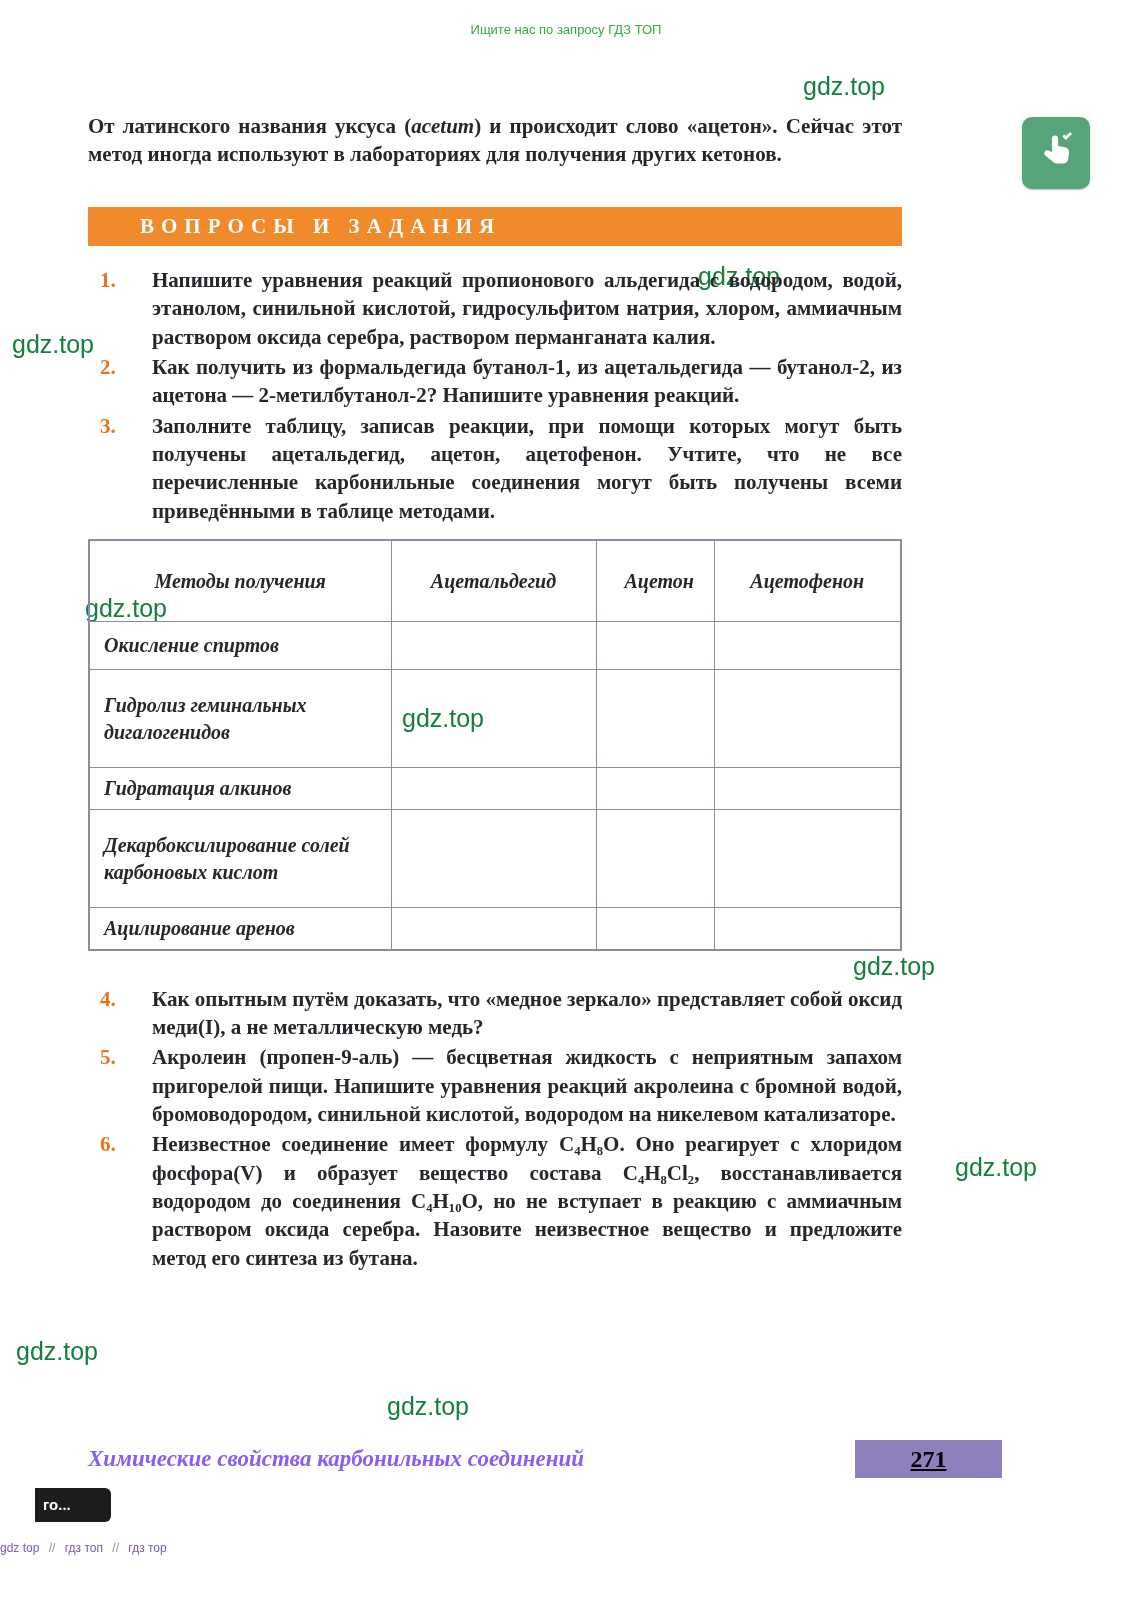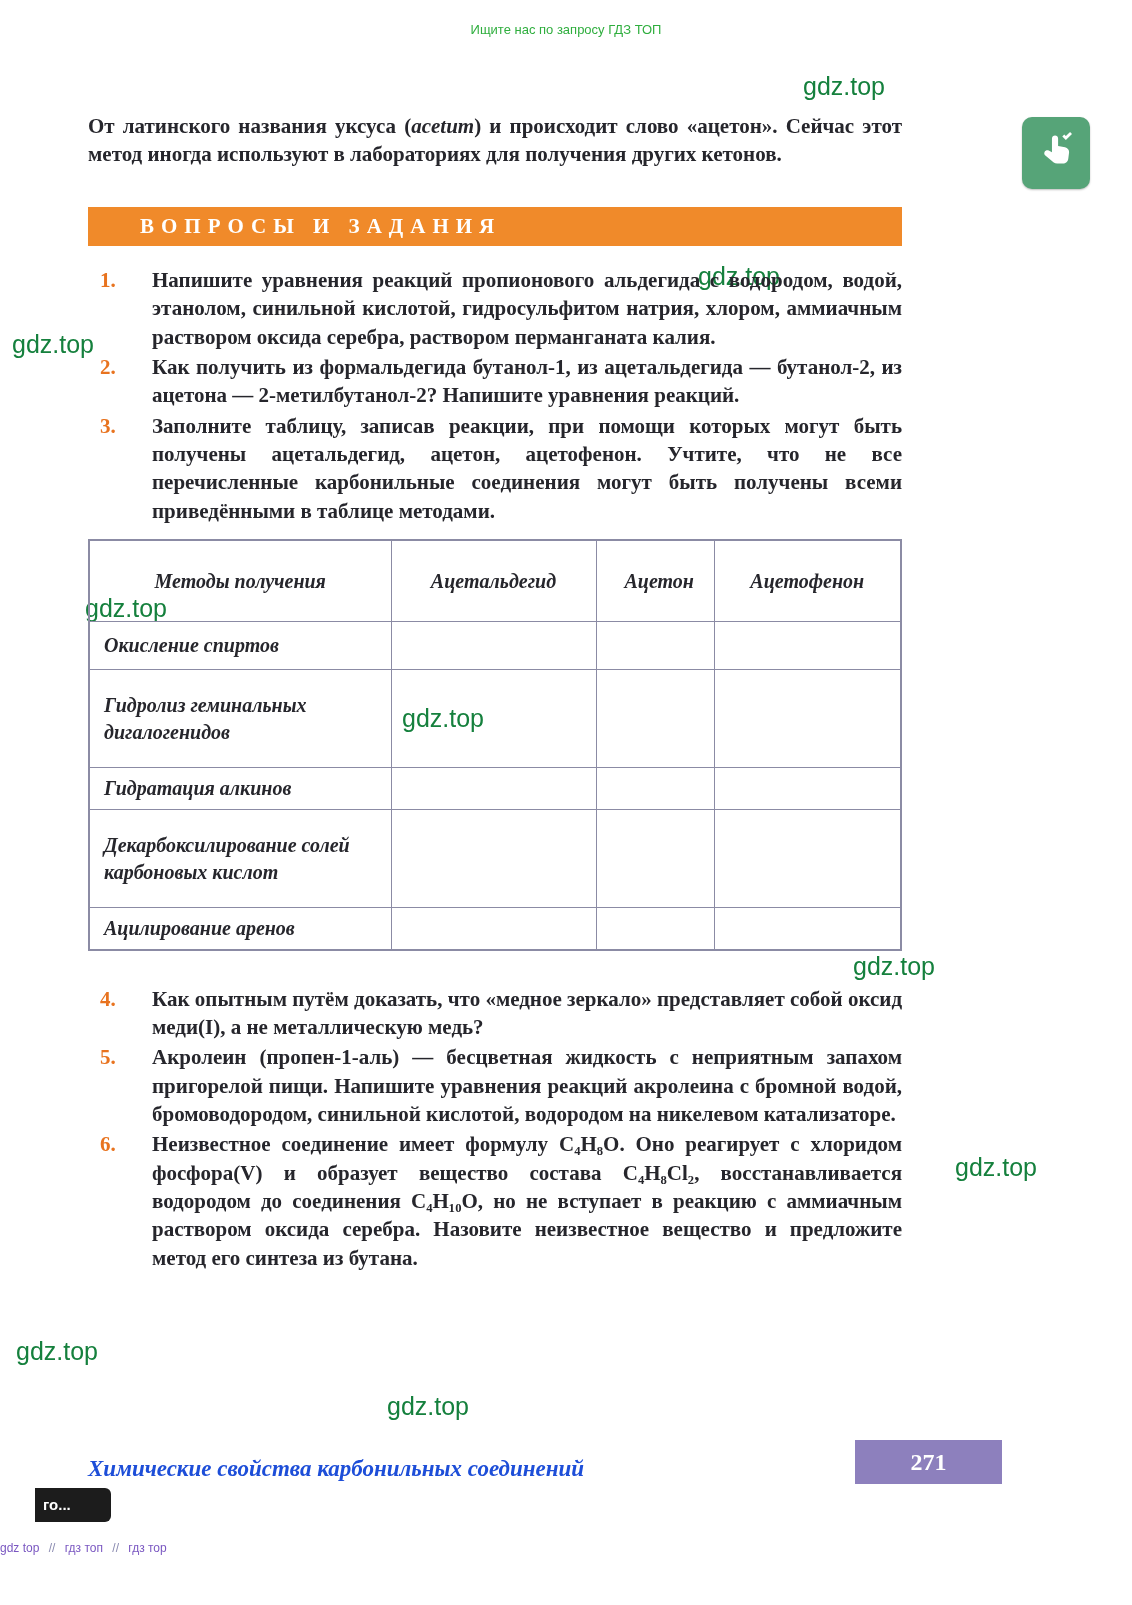--- a/index.html
+++ b/index.html
@@ -36,25 +36,25 @@
   .tbl{border-collapse:collapse;table-layout:fixed;width:812px;margin:14px 0 0 0;
        border:2px solid #8b8ba4;font-size:20px;font-weight:bold;color:#26262c;}
   .tbl th,.tbl td{border:1.6px solid #8b8ba4;padding:4px 28px;vertical-align:middle;font-style:italic;}
   .tbl th{text-align:center;height:72px;font-size:20px;}
   .tbl td.label{text-align:left;padding-left:14px;}
   .r1{height:48px;} .r2{height:98px;} .r3{height:42px;} .r4{height:98px;} .r5{height:42px;}
   .qlist-2{margin-top:34px;}
 
   
   .footer{position:absolute;left:88px;top:1440px;width:914px;height:38px;}
-  .footer-title{position:absolute;left:0;top:16px;font-style:italic;font-weight:bold;
-                font-size:23px;color:#1d4ed8;}
-  .page-box{position:absolute;left:767px;top:0;width:147px;height:44px;background:#8d80bd;
-            color:#ffffff;font-weight:bold;font-size:24px;display:flex;align-items:center;
-            justify-content:center;}
+  .footer-title{position:absolute;left:0;top:6px;font-style:italic;font-weight:bold;
+                font-size:23px;color:#8b5cf6;}
+  .page-box{position:absolute;left:767px;top:0;width:147px;height:38px;background:#8d80bd;
+            color:#000000;font-weight:bold;font-size:24px;display:flex;align-items:center;
+            justify-content:center;text-decoration:underline;}
 
   
   .toast{position:absolute;left:0;top:1488px;min-width:58px;height:34px;background:#1c1c1c;
          color:#ffffff;font-family:"Liberation Sans",sans-serif;font-size:15px;font-weight:bold;
          line-height:34px;padding:0 10px 0 8px;border-radius:0 6px 6px 0;margin-left:35px;}
 
   
   .bottom-links{position:absolute;left:0;right:0;top:1541px;text-align:left;
                 font-family:"Liberation Sans",sans-serif;font-size:12px;color:#7a57c1;}
   .bottom-links .sep{color:#8a8ab0;margin:0 6px;}
@@ -153,21 +153,21 @@
     </tbody>
       </table>
 
     <div class="qlist qlist-2">
       <div class="qitem">
         <span class="qnum">4.</span>
         <span class="qtext">Как опытным путём доказать, что «медное зеркало» представляет собой оксид меди(I), а не металлическую медь?</span>
       </div>
       <div class="qitem">
         <span class="qnum">5.</span>
-        <span class="qtext">Акролеин (пропен-1-аль) — бесцветная жидкость с неприятным запахом пригорелой пищи. Напишите уравнения реакций акролеина с бромной водой, бромоводородом, синильной кислотой, водородом на никелевом катализаторе.</span>
+        <span class="qtext">Акролеин (пропен-9-аль) — бесцветная жидкость с неприятным запахом пригорелой пищи. Напишите уравнения реакций акролеина с бромной водой, бромоводородом, синильной кислотой, водородом на никелевом катализаторе.</span>
       </div>
       <div class="qitem">
         <span class="qnum">6.</span>
         <span class="qtext">Неизвестное соединение имеет формулу C₄H₈O. Оно реагирует с хлоридом фосфора(V) и образует вещество состава C₄H₈Cl₂, восстанавливается водородом до соединения C₄H₁₀O, но не вступает в реакцию с аммиачным раствором оксида серебра. Назовите неизвестное вещество и предложите метод его синтеза из бутана.</span>
       </div>
     </div>
 
   </div>
 
   <div class="footer">

